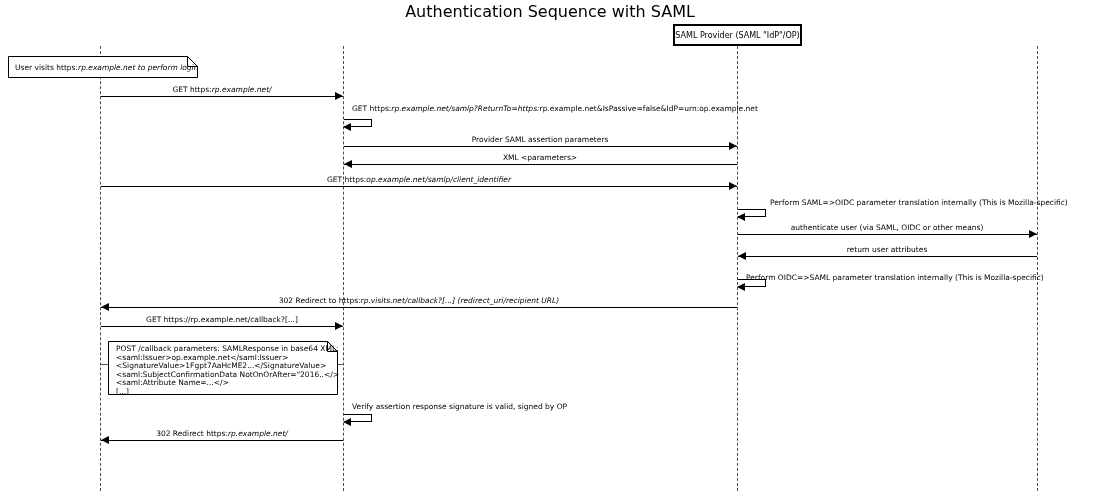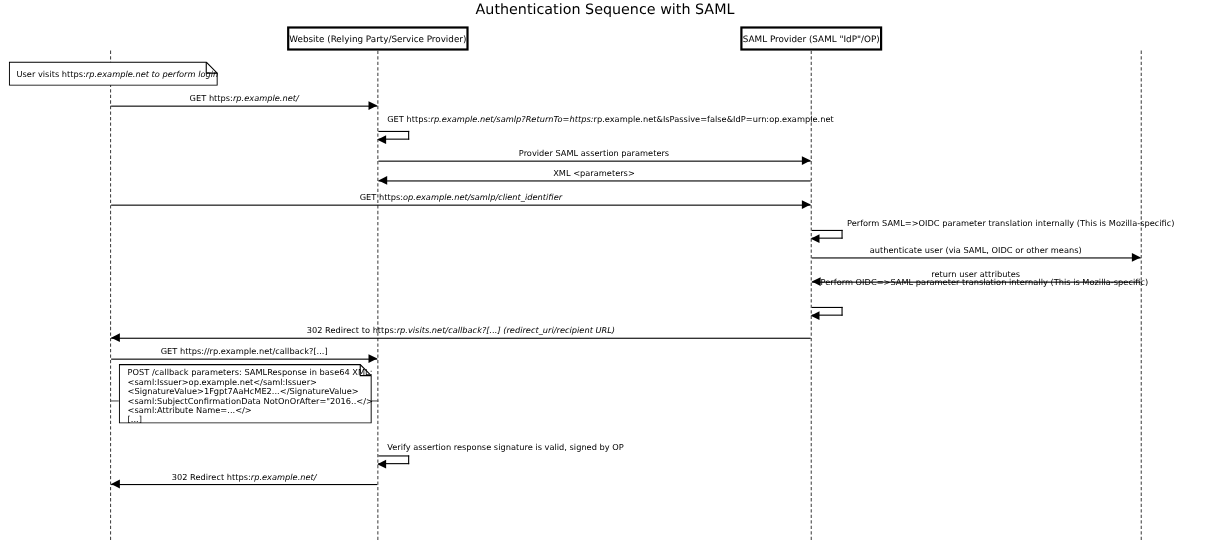--- a/index.html
+++ b/index.html
@@ -2,21 +2,21 @@
 <html><head>
 <meta charset="utf-8">
 <style>
   html,body { margin:0; padding:0; background:#ffffff; }
   .diagram {
     position:relative; width:1100px; height:497px; background:#ffffff;
     font-family:"DejaVu Sans", sans-serif; color:#000; overflow:hidden;
   }
   .title {
     position:absolute; top:2px; left:550px; transform:translateX(-50%);
-    font-size:13px; white-space:nowrap;
+    font-size:16px; white-space:nowrap;
   }
   .actor {
     position:absolute; height:22px; border:2px solid #000; background:#fff;
     box-sizing:border-box; display:flex; align-items:center; justify-content:center;
     font-size:8px; white-space:nowrap; z-index:3;
   }
   .lifeline {
     position:absolute; width:0; border-left:1px dashed #4a4a4a; top:46px; height:445px; z-index:0;
   }
   .msg-line { position:absolute; height:0; border-top:1px solid #000; z-index:2; }
@@ -58,23 +58,20 @@
 
 <div class="diagram">
 
   <div class="title">Authentication Sequence with SAML</div>
 
   <div class="lifeline" style="left:100px"></div>
   <div class="lifeline" style="left:343px"></div>
   <div class="lifeline" style="left:737px"></div>
   <div class="lifeline" style="left:1037px"></div>
 
-  <div class="actor" style="left:261px;top:24px;width:165px">
-      <span>Website (Relying Party/Service Provider)</span>
-    </div>
   <div class="actor" style="left:673px;top:24px;width:129px">
       <span>SAML Provider (SAML "IdP"/OP)</span>
     </div>
 
   <div class="note" style="left:8px;top:56px;width:190px;height:22px">
     <svg width="190" height="22">
         <path d="M0.5,0.5 H179.5 L189.5,10.5 V21.5 H0.5 Z" fill="#ffffff" stroke="#000000"></path>
         <path d="M179.5,0.5 V10.5 H189.5" fill="none" stroke="#000000"></path>
       </svg>
     <div class="note-text">
@@ -110,36 +107,36 @@
     </div>
 
   <div class="msg-label centered" style="left:887px;top:223px">authenticate user (via SAML, OIDC or other means)</div>
   <div class="msg-line" style="left:738px;top:234px;width:299px"></div>
   <div class="head-r" style="left:1029px;top:230px"></div>
 
   <div class="msg-label centered" style="left:887px;top:245px">return user attributes</div>
   <div class="msg-line" style="left:738px;top:256px;width:299px"></div>
   <div class="head-l" style="left:738px;top:252px"></div>
 
-  <div class="msg-label" style="left:746px;top:252px">Perform OIDC=&gt;SAML parameter translation internally (This is Mozilla-specific)</div>
+  <div class="msg-label" style="left:746px;top:273px">Perform OIDC=&gt;SAML parameter translation internally (This is Mozilla-specific)</div>
   <div class="loop" style="left:738px;top:279px">
       <div class="head"></div>
     </div>
 
   <div class="msg-label centered" style="left:419px;top:296px"><span>302 Redirect to https:</span><i>rp.visits.net/callback?[...] (redirect_uri/recipient URL)</i></div>
   <div class="msg-line" style="left:101px;top:307px;width:636px"></div>
   <div class="head-l" style="left:101px;top:303px"></div>
 
   <div class="msg-label centered" style="left:222px;top:315px">GET https://rp.example.net/callback?[...]</div>
   <div class="msg-line" style="left:101px;top:326px;width:242px"></div>
   <div class="head-r" style="left:335px;top:322px"></div>
 
   <div class="tick" style="left:100px;top:364px;width:8px"></div>
   <div class="tick" style="left:338px;top:364px;width:6px"></div>
-  <div class="note" style="left:108px;top:331px;width:200px;height:54px">
+  <div class="note" style="left:108px;top:341px;width:200px;height:54px">
     <svg width="230" height="54">
         <path d="M0.5,0.5 H219.5 L229.5,10.5 V53.5 H0.5 Z" fill="#ffffff" stroke="#000000"></path>
         <path d="M219.5,0.5 V10.5 H229.5" fill="none" stroke="#000000"></path>
       </svg>
     <div class="note-lines">
       <div>POST /callback parameters: SAMLResponse in base64 XML:</div>
       <div>&lt;saml:Issuer&gt;op.example.net&lt;/saml:Issuer&gt;</div>
       <div>&lt;SignatureValue&gt;1Fgpt7AaHcME2...&lt;/SignatureValue&gt;</div>
       <div>&lt;saml:SubjectConfirmationData NotOnOrAfter="2016..&lt;/&gt;</div>
       <div>&lt;saml:Attribute Name=...&lt;/&gt;</div>

